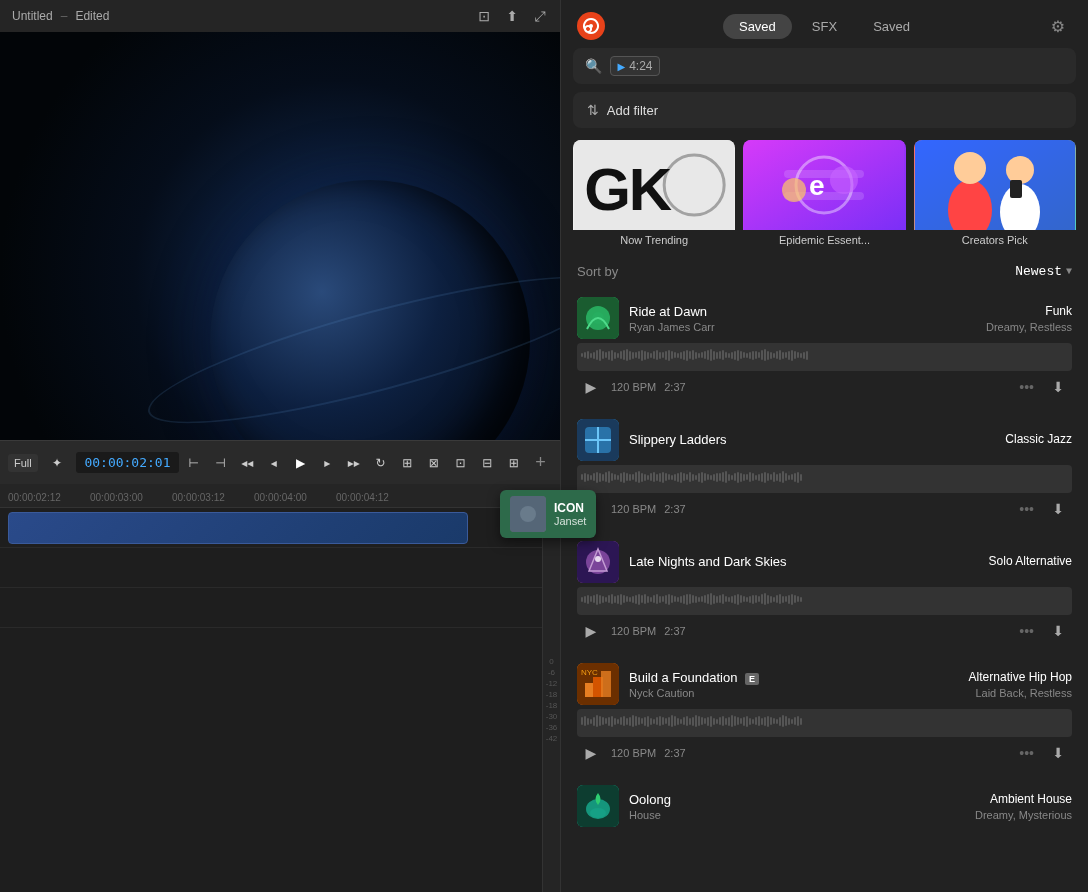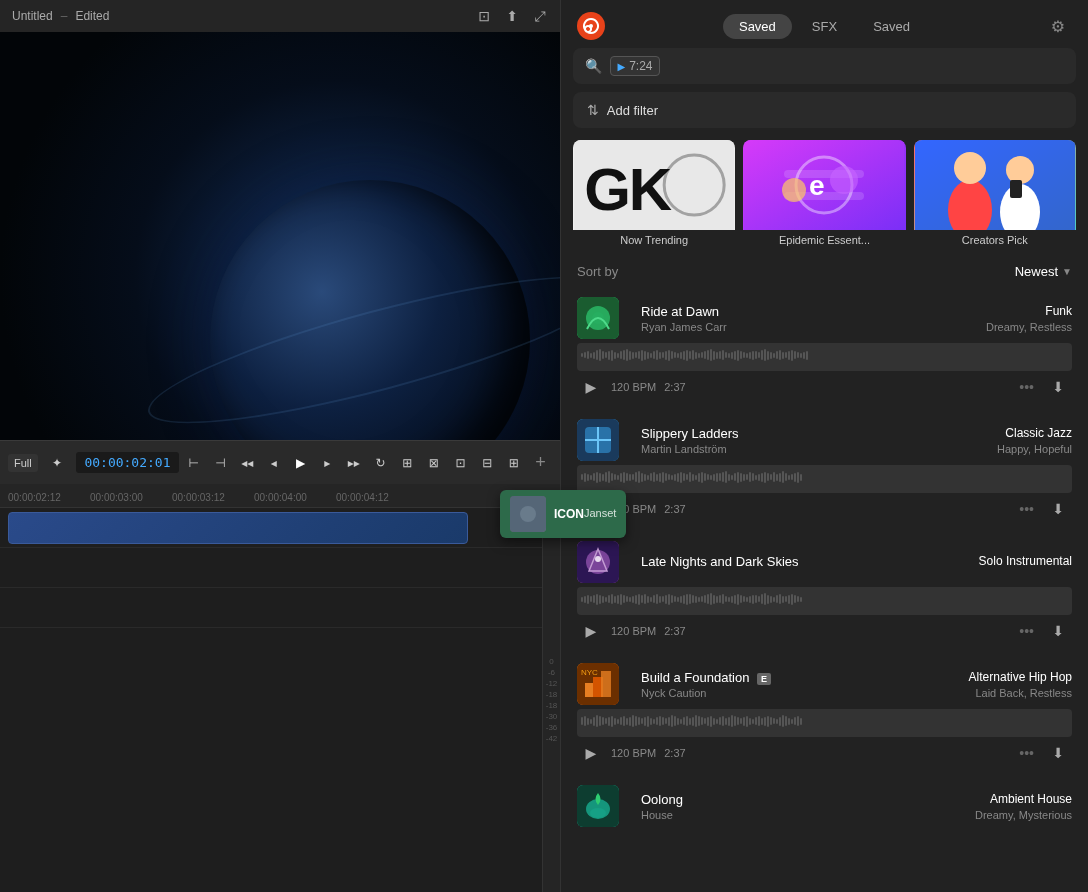--- a/index.html
+++ b/index.html
@@ -211,21 +211,21 @@
       background: linear-gradient(135deg, #556, #778);
       display: flex;
       align-items: center;
       justify-content: center;
       color: #aab;
       font-size: 8px;
     }
 
     .tooltip-text {
       display: flex;
-      flex-direction: row;
+      flex-direction: column;
     }
 
     .tooltip-title {
       color: #fff;
       font-size: 12px;
       font-weight: 600;
     }
 
     .tooltip-sub {
       color: rgba(255,255,255,0.8);
@@ -431,20 +431,21 @@
     .sort-label {
       flex: 1;
     }
 
     .sort-value {
       color: #fff;
       display: flex;
       align-items: center;
       gap: 4px;
       cursor: pointer;
+      font-family: Liberation Mono, monospace;
     }
 
     .sort-chevron {
       color: #888;
       font-size: 10px;
     }
 
     
     .track-list {
       flex: 1;
@@ -460,21 +461,21 @@
       border-radius: 8px;
       padding: 8px;
       margin-bottom: 4px;
       cursor: pointer;
       transition: background 0.15s;
     }
 
     .track-top {
       display: flex;
       align-items: center;
-      gap: 22px;
+      gap: 10px;
       margin-bottom: 4px;
     }
 
     .track-art {
       width: 42px;
       height: 42px;
       border-radius: 6px;
       flex-shrink: 0;
       overflow: hidden;
     }
@@ -756,21 +757,21 @@
       <button class="tab-btn">SFX</button>
       <button class="tab-btn">Saved</button>
     </div>
     <div class="settings-icon">⚙</div>
   </div>
 
   <div class="search-bar">
     <span class="search-icon">🔍</span>
     <div class="duration-badge">
       <span style="color:#4af; font-size:10px;">▶</span>
-      <span>7:24</span>
+      <span>4:24</span>
     </div>
   </div>
 
   <div class="filter-bar">
     <span class="filter-icon">⇅</span>
     <span>Add filter</span>
   </div>
 
   <div class="categories">
     <div class="category-card">
@@ -962,24 +963,20 @@
               <line x1="8" y1="21" x2="34" y2="21" stroke="#6bc5f8" stroke-width="2"></line>
               <line x1="21" y1="8" x2="21" y2="34" stroke="#6bc5f8" stroke-width="2"></line>
             </svg>
           </div>
         </div>
         <div class="track-info">
           <div class="track-name-row">
             <span class="track-name">Slippery Ladders</span>
             <span class="track-genre">Classic Jazz</span>
           </div>
-          <div class="track-artist-row">
-            <span class="track-artist">Martin Landström</span>
-            <span class="track-moods">Happy, Hopeful</span>
-          </div>
         </div>
       </div>
       <div class="track-waveform">
         <div class="wf">
           <span style="height:6px;"></span>
             <span style="height:9px;"></span>
             <span style="height:7px;"></span>
             <span style="height:5px;"></span>
             <span style="height:8px;"></span>
             <span style="height:11px;"></span>
@@ -1071,21 +1068,21 @@
               <rect width="42" height="42" fill="#2c1654"></rect>
               <circle cx="21" cy="21" r="12" fill="#9b59b6" opacity="0.7"></circle>
               <path d="M12 30 L21 8 L30 30 Z" stroke="#c39bd3" stroke-width="1.5" fill="none"></path>
               <circle cx="21" cy="18" r="3" fill="#e8daef"></circle>
             </svg>
           </div>
         </div>
         <div class="track-info">
           <div class="track-name-row">
             <span class="track-name">Late Nights and Dark Skies</span>
-            <span class="track-genre">Solo Instrumental</span>
+            <span class="track-genre">Solo Alternative</span>
           </div>
         </div>
       </div>
       <div class="track-waveform">
         <div class="wf">
           <span style="height:5px;"></span>
             <span style="height:7px;"></span>
             <span style="height:9px;"></span>
             <span style="height:6px;"></span>
             <span style="height:8px;"></span>

